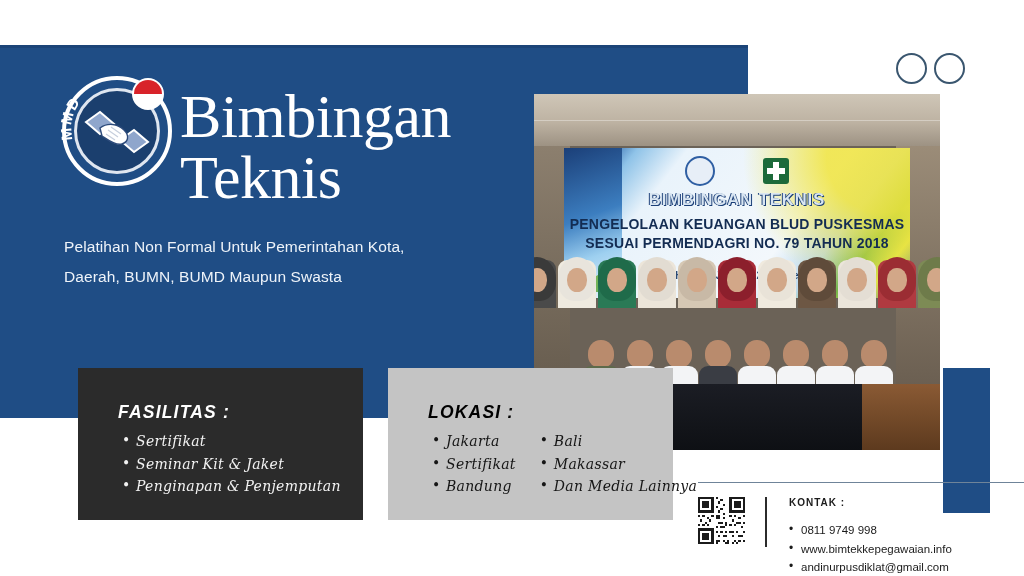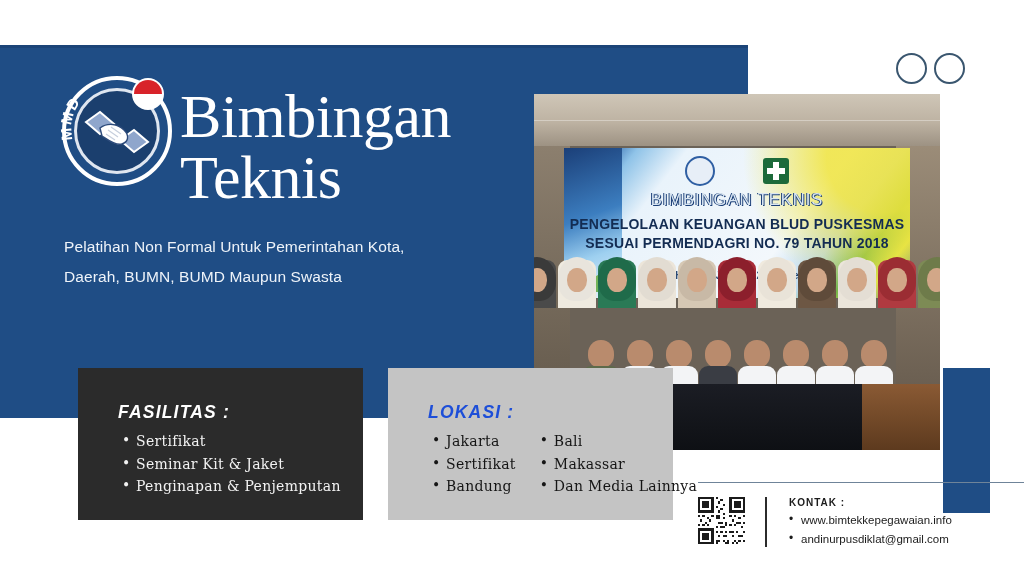--- a/index.html
+++ b/index.html
@@ -209,21 +209,21 @@
   .photo .banner .logos .b-logo2:before,
   .photo .banner .logos .b-logo2:after {
     content: ""; position: absolute; background: #ffffff;
   }
   .photo .banner .logos .b-logo2:before { left: 10px; top: 4px; width: 6px; height: 18px; }
   .photo .banner .logos .b-logo2:after { left: 4px; top: 10px; width: 18px; height: 6px; }
 
   .photo .banner .bn-title {
     position: absolute; left: 0; top: 42px; width: 100%;
     text-align: center;
-    font-size: 16.5px; font-weight: normal;
+    font-size: 16.5px; font-weight: bold;
     letter-spacing: 1px;
     color: #d9e6f2;
     text-shadow: 1px 1px 0 #1b3f78, -1px 0 0 #1b3f78;
     font-family: "Liberation Sans", sans-serif;
   }
   .photo .banner .bn-l1,
   .photo .banner .bn-l2 {
     position: absolute; left: 0; width: 100%;
     text-align: center;
     font-size: 14px; font-weight: bold;
@@ -308,26 +308,27 @@
   }
   .card-title {
     position: absolute;
     left: 40px; top: 34px;
     font-size: 17.5px;
     font-weight: bold;
     font-style: italic;
     letter-spacing: 1.2px;
   }
   .card-dark .card-title { color: #ffffff; }
-  .card-gray .card-title { color: #1d4ed8; text-align: center; }
+  .card-gray .card-title { color: #000000; text-align: center; }
 
   .bullets {
     position: absolute;
     left: 44px; top: 62px;
     font-family: "DejaVu Serif", serif;
+    font-style: italic;
     font-size: 14px;
     line-height: 1.62;
     letter-spacing: 0.3px;
   }
   .card-dark .bullets { color: #f2f2f2; }
   .card-gray .bullets { color: #151515; }
   .bullets ul { list-style: none; }
   .bullets li { position: relative; padding-left: 14px; white-space: nowrap; }
   .bullets li:before {
     content: "\2022";
@@ -358,21 +359,21 @@
     background: #2b2b2b;
     flex: 0 0 auto;
     margin-left: 2px;
   }
   .contact .ctext { padding-left: 4px; }
   .contact .klabel {
     font-size: 10px;
     font-weight: bold;
     letter-spacing: 1px;
     color: #1b1b1b;
-    margin-bottom: 3px;
+    margin-bottom: 13px;
   }
   .contact .clist { list-style: none; }
   .contact .clist li {
     position: relative;
     padding-left: 12px;
     font-size: 11.5px;
     color: #1b1b1b;
     line-height: 1.62;
     white-space: nowrap;
   }
@@ -644,19 +645,20 @@
             <rect x="12" y="20" width="2" height="1"></rect>
           <rect x="15" y="20" width="1" height="1"></rect>
             <rect x="17" y="20" width="1" height="1"></rect>
         </g>
       </svg>
     </div>
     <div class="divider"></div>
     <div class="ctext">
       <div class="klabel">KONTAK :</div>
       <ul class="clist">
+        <li>0811 9749 998</li>
         <li>www.bimtekkepegawaian.info</li>
         <li>andinurpusdiklat@gmail.com</li>
       </ul>
     </div>
   </div>
 
 </div>
 
 </body></html>

